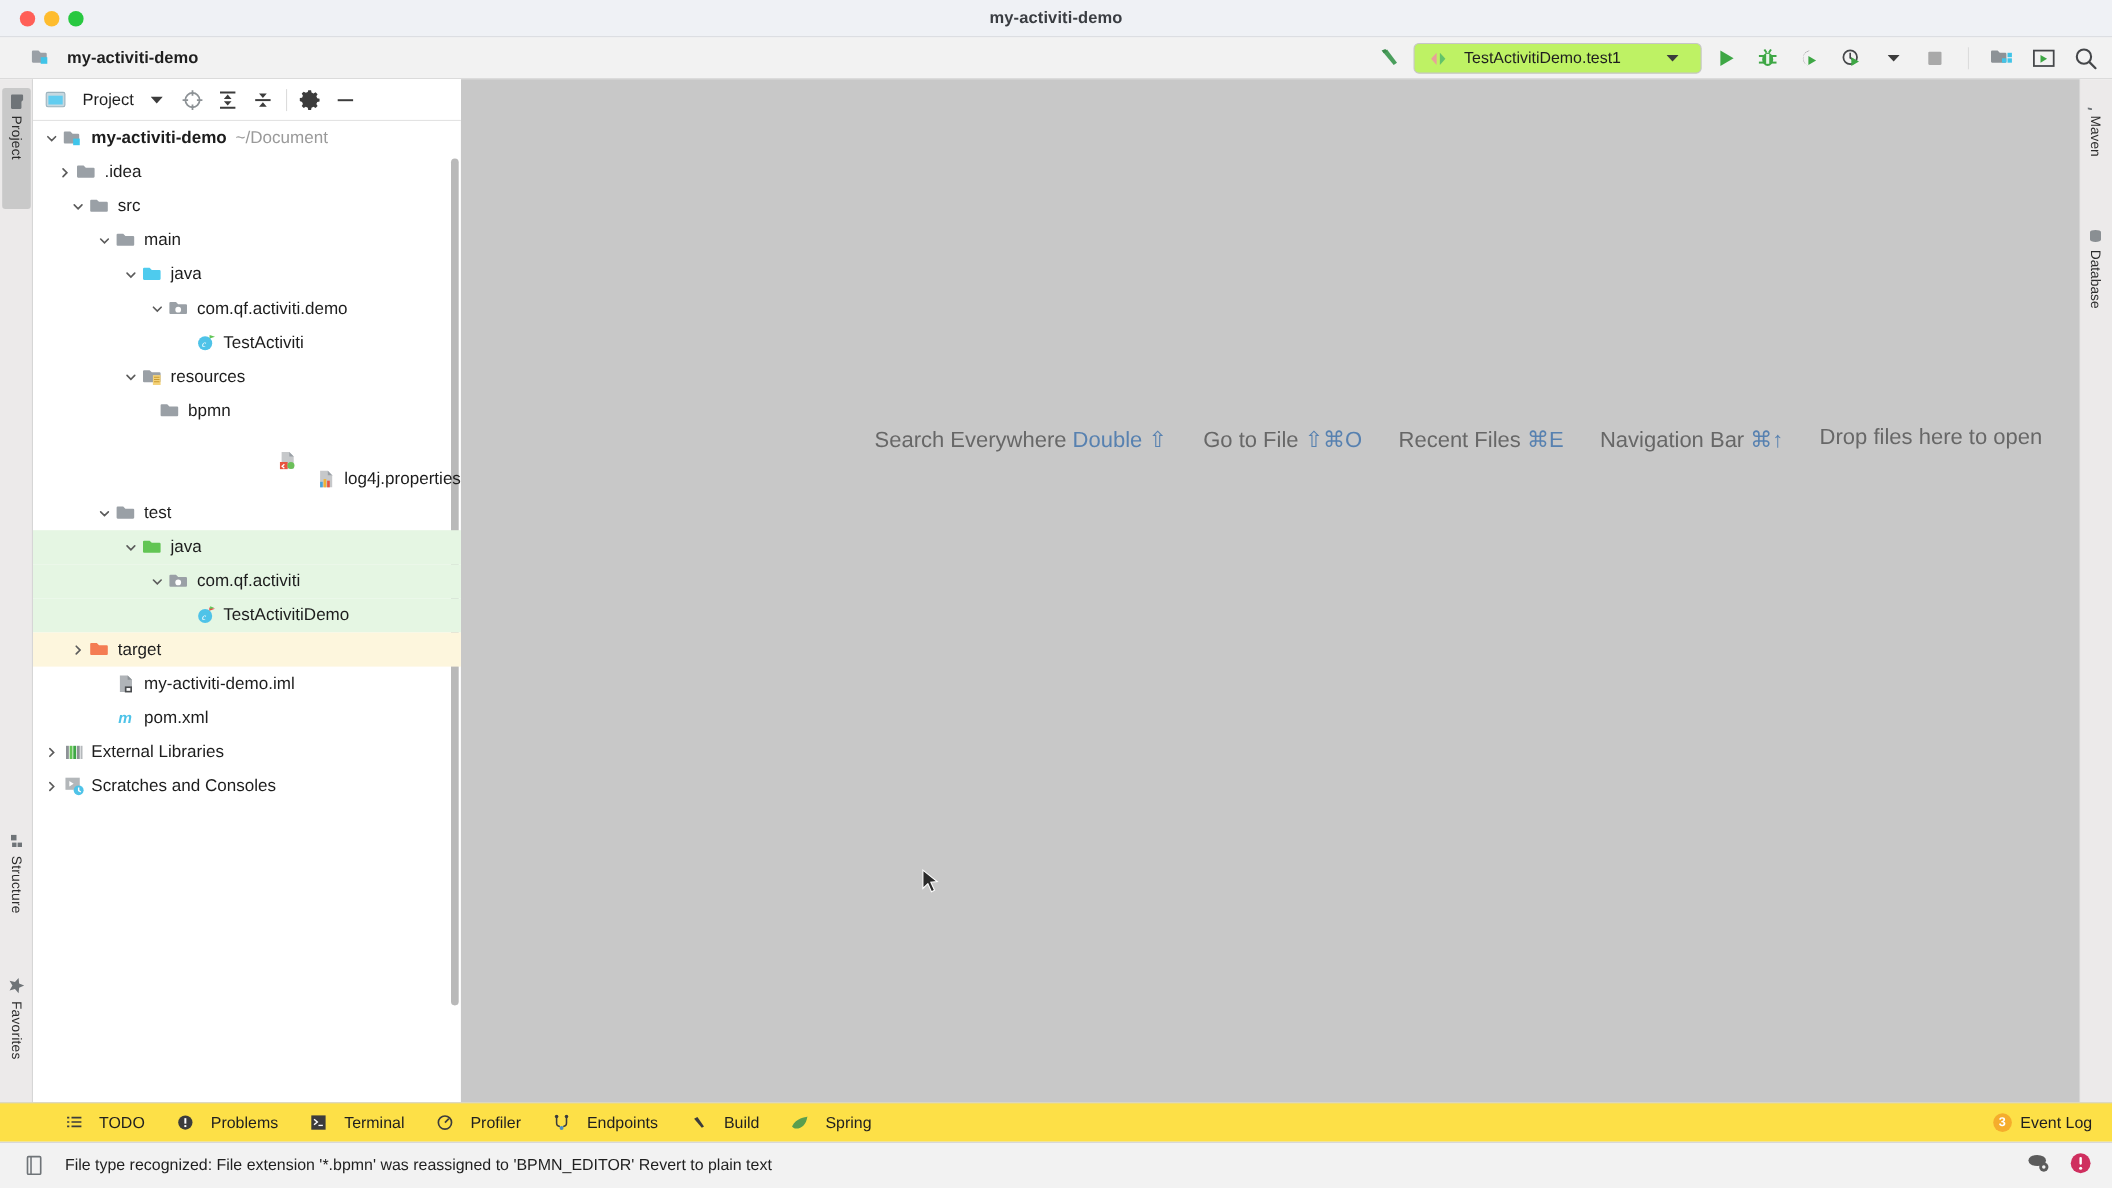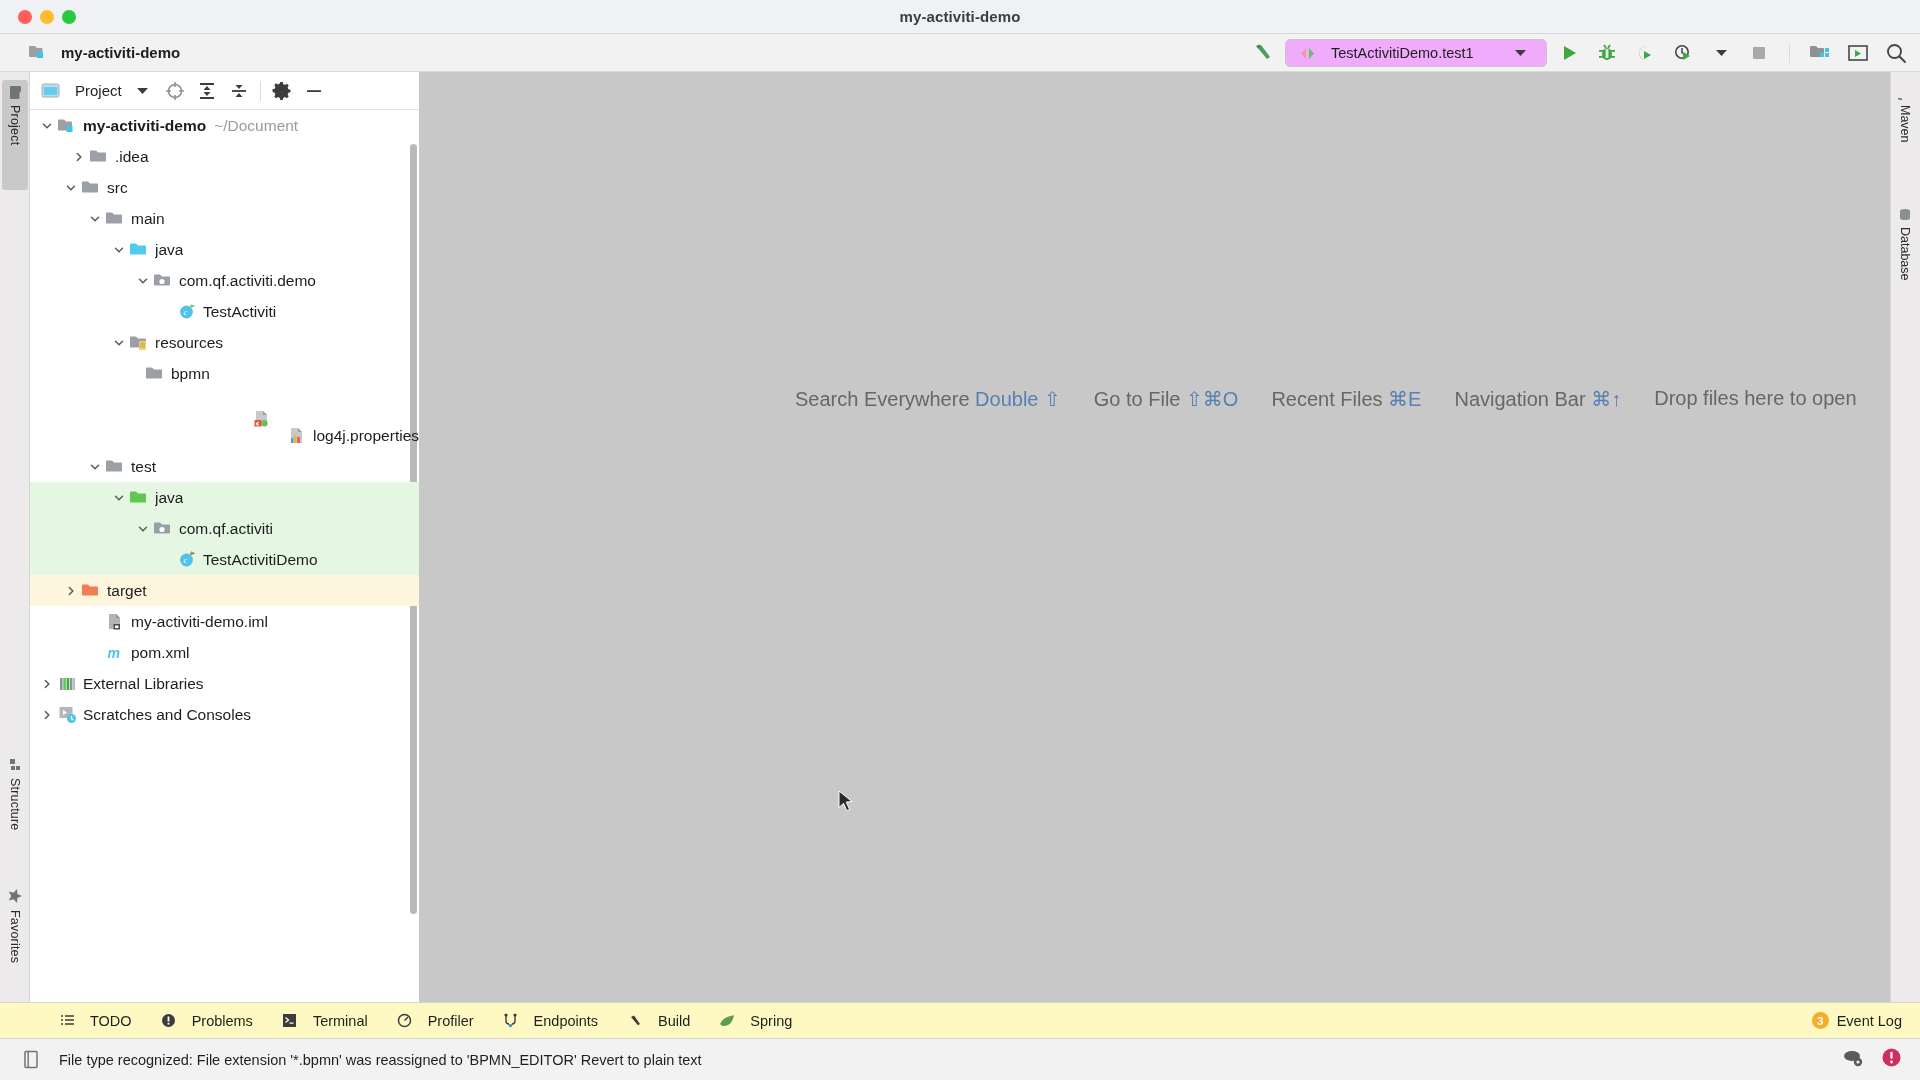--- a/index.html
+++ b/index.html
@@ -31,21 +31,21 @@
 
   
   .toolbar {
     position:absolute; left:0; top:34px; width:1920px; height:38px;
     display:flex; align-items:center; justify-content:flex-end;
     padding-right:8px; gap:6px; pointer-events:none;
   }
   .toolbar > * { pointer-events:auto; }
   .tb-icon { width:32px; height:30px; display:flex; align-items:center; justify-content:center; border-radius:4px; }
   .run-config {
-    height:28px; min-width:262px; background:#f0abfc; border:1px solid #c6c6c6;
+    height:28px; min-width:262px; background:#bef264; border:1px solid #c6c6c6;
     border-radius:5px; display:flex; align-items:center; gap:8px; padding:0 10px;
     font-size:14.5px; color:#1f1f1f;
   }
   .run-config .label { flex:1; white-space:nowrap; }
 
   
   .left-strip {
     position:absolute; left:0; top:72px; width:30px; height:958px;
     background:#eceaea; border-right:1px solid #d6d6d6;
   }
@@ -102,21 +102,21 @@
     background:#c8c8c8;
   }
   .hints { position:absolute; left:375px; top:315px; display:flex; flex-direction:row; gap:33px; }
   .hint { font-size:20px; color:#676767; white-space:nowrap; }
   .hint .key { color:#5781b0; }
   .cursor { position:absolute; left:418px; top:718px; }
 
   
   .bottombar {
     position:absolute; left:0; bottom:42px; width:1920px; height:36px;
-    background:#fef9c3; border-top:1px solid #d5d5d5;
+    background:#fde047; border-top:1px solid #d5d5d5;
     display:flex; align-items:center; padding-left:56px; gap:26px;
   }
   .bb-item { display:flex; align-items:center; gap:7px; font-size:14.5px; color:#1f1f1f; }
   .bb-right { position:absolute; right:18px; display:flex; align-items:center; gap:8px; }
   .badge {
     background:#f5ad2c; color:#ffffff; font-size:11.5px; font-weight:bold;
     width:17px; height:17px; border-radius:50%; display:flex; align-items:center; justify-content:center;
   }
 
   
@@ -343,21 +343,21 @@
         </span>
         <span class="ic">
           <svg width="20" height="18" viewBox="0 0 20 18">
             <path d="M1 3.5a1 1 0 011-1h5l2 2h5a1 1 0 011 1v7a1 1 0 01-1 1H2a1 1 0 01-1-1z" fill="#9aa0a6"></path>
             <rect x="9.5" y="9" width="6" height="6" fill="#3fc5ea"></rect>
           </svg>
         </span>
         <span class="lbl bold">my-activiti-demo</span>
         <span class="sub">~/Document</span>
       </div>
-      <div class="row" style="padding-left: 40px;">
+      <div class="row" style="padding-left: 20px;">
         <span class="arrow">
           <svg width="12" height="12" viewBox="0 0 12 12">
             <path d="M4.3 2.5L7.8 6l-3.5 3.5" stroke="#5b5b5b" stroke-width="1.5" fill="none" stroke-linecap="round"></path>
           </svg>
         </span>
         <span class="ic">
           <svg width="20" height="18" viewBox="0 0 20 18">
             <path d="M1 3.5a1 1 0 011-1h5l2 2h7a1 1 0 011 1v7a1 1 0 01-1 1H2a1 1 0 01-1-1z" fill="#9aa0a6"></path>
           </svg>
         </span>

